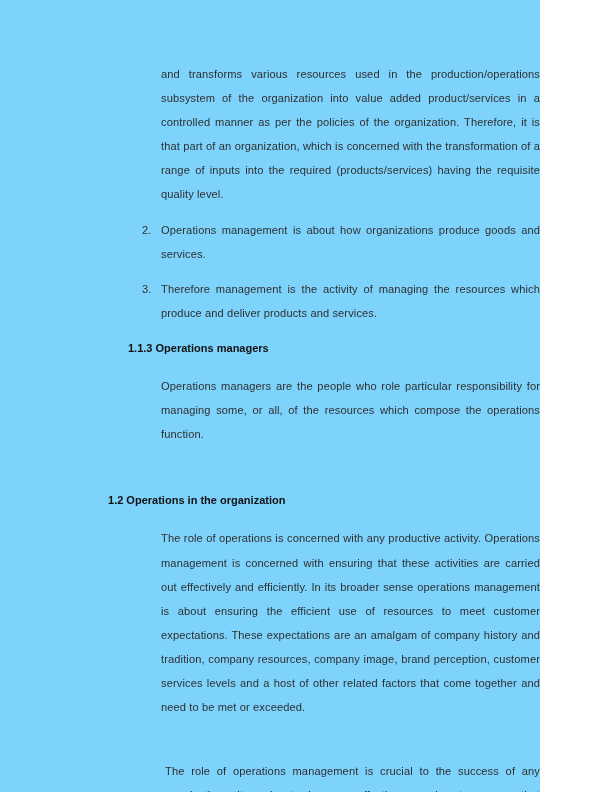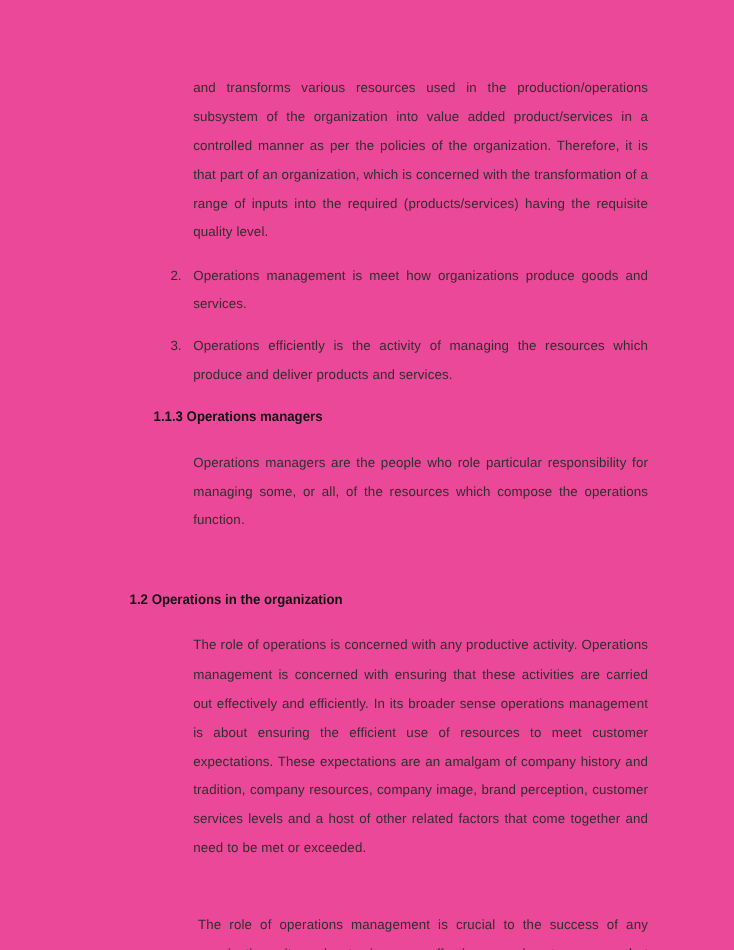--- a/index.html
+++ b/index.html
@@ -2,23 +2,23 @@
 <html><head>
 <meta charset="utf-8">
 <style>
   html, body {
     margin: 0;
     padding: 0;
     background: #ffffff;
   }
   .page {
     position: relative;
-    width: 612px;
+    width: 540px;
     height: 792px;
-    background: #ec4899;
+    background: #7dd3fc;
     overflow: hidden;
     font-family: "Liberation Sans", sans-serif;
     color: #2b2b2b;
     box-sizing: border-box;
   }
   .content {
     position: absolute;
     left: 108px;
     top: 62px;
     width: 432px;
@@ -95,28 +95,28 @@
 <div class="page">
   <div class="content">
 
     <p class="para">and transforms various resources used in the production/operations subsystem of the organization into value added product/services in a controlled manner as per the policies of the organization. Therefore, it is that part of an organization, which is concerned with the transformation of a range of inputs into the required (products/services) having the requisite quality level.</p>
 
     <div class="gap-sm"></div>
 
     <ul class="num-list">
       <li class="num-item">
         <span class="marker">2.</span>
-        <span class="item-text">Operations management is meet how organizations produce goods and services.</span>
+        <span class="item-text">Operations management is about how organizations produce goods and services.</span>
       </li>
 
       <div class="gap-sm"></div>
 
       <li class="num-item">
         <span class="marker">3.</span>
-        <span class="item-text">Operations efficiently is the activity of managing the resources which produce and deliver products and services.</span>
+        <span class="item-text">Therefore management is the activity of managing the resources which produce and deliver products and services.</span>
       </li>
     </ul>
 
     <div class="gap-sm"></div>
 
     <h3 class="heading heading-sub">1.1.3 Operations managers</h3>
 
     <div class="gap-md"></div>
 
     <p class="para">Operations managers are the people who role particular responsibility for managing some, or all, of the resources which compose the operations function.</p>

